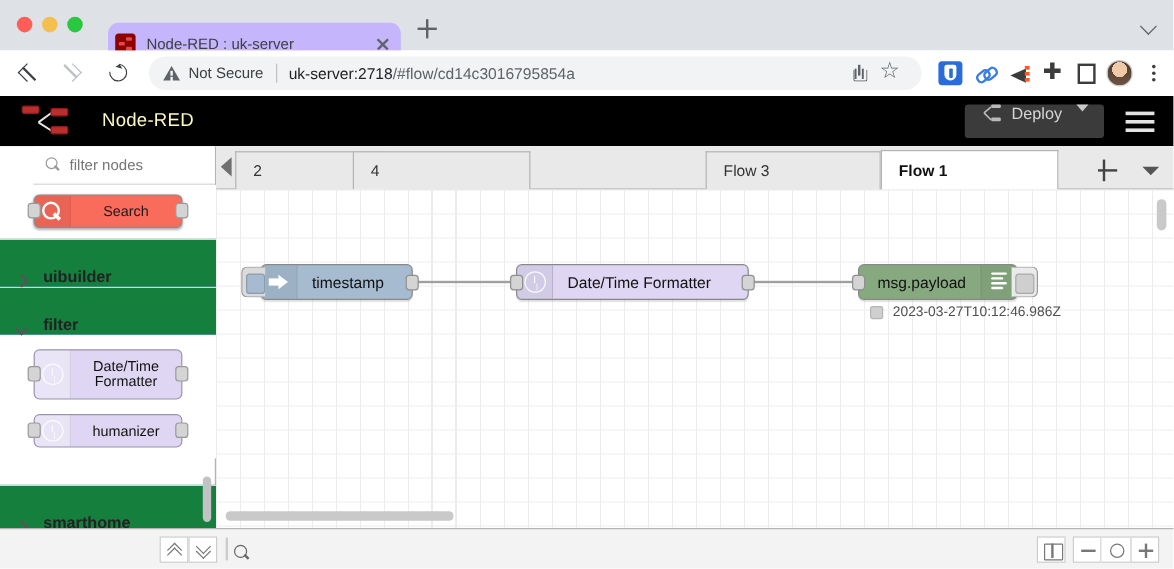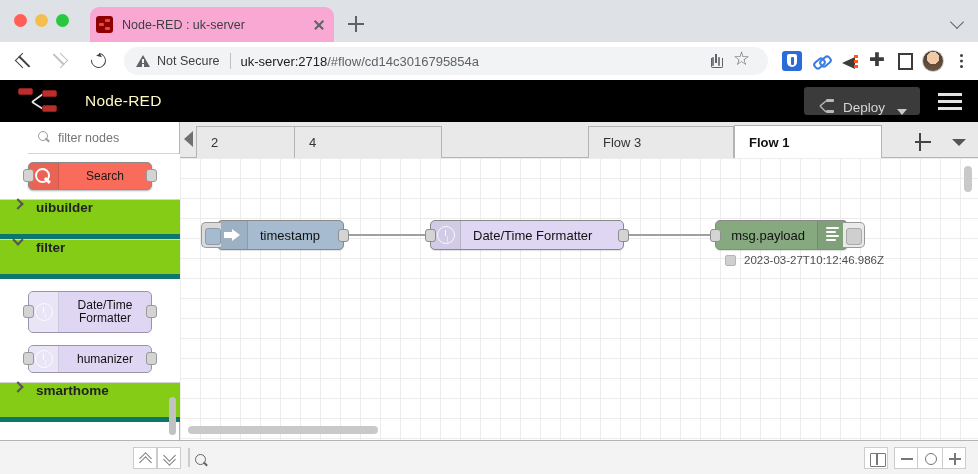--- a/index.html
+++ b/index.html
@@ -15,22 +15,22 @@
     position: absolute; left: 0; top: 0; width: 978px; height: 42px;
     background: #dee1e6;
   }
   .traffic { position: absolute; left: 14px; top: 14px; display: flex; gap: 8px; }
   .traffic span { width: 13px; height: 13px; border-radius: 50%; display: block; }
   .tl-red { background: #ff5f57; }
   .tl-yellow { background: #f5bf4f; }
   .tl-green { background: #2ac840; }
 
   .tab {
-    position: absolute; left: 90px; top: 7px; width: 244px; height: 35px;
-    background: #f9a8d4; border-radius: 9px 9px 0 0;
+    position: absolute; left: 90px; top: 19px; width: 244px; height: 35px;
+    background: #c4b5fd; border-radius: 9px 9px 0 0;
     display: flex; align-items: center; padding: 0 6px;
   }
   .tab-favicon {
     width: 17px; height: 17px; border-radius: 3px; background: #8f0000;
     position: relative; flex: none; overflow: hidden;
   }
   .tab-favicon::before {
     content:""; position:absolute; left:3px; top:7px; width:5px; height:3px;
     background:#e24a4a; border-radius:1px;
   }
@@ -186,21 +186,21 @@
   }
   .nr-logo i:nth-child(1) { left: 0px;  top: 10px; }
   .nr-logo i:nth-child(2) { left: 24px; top: 2px; }
   .nr-logo i:nth-child(3) { left: 24px; top: 17px; }
   .nr-logo svg { position: absolute; left: 0; top: 0; }
   .nr-title {
     color: #fef9c3; font-size: 15.5px; margin-left: 21px; letter-spacing: .2px;
   }
   .deploy-btn {
     position: absolute; right: 58px; top: 7px; height: 28px;
-    background: #3b3b3b; border-radius: 3px; display: flex; align-items: flex-end;
+    background: #3b3b3b; border-radius: 3px; display: flex; align-items: flex-start;
     padding: 0 4px 0 10px; cursor: pointer;
   }
   .deploy-ic { width: 20px; height: 16px; position: relative; flex:none; }
   .deploy-ic i { position:absolute; display:block; background:#b9b9b9; border-radius:1px; }
   .deploy-ic i:nth-child(1) { left:0;   top:5px;  width:7px; height:3.4px; }
   .deploy-ic i:nth-child(2) { left:12px; top:0px;  width:8px; height:3.4px; }
   .deploy-ic i:nth-child(3) { left:12px; top:11px; width:8px; height:3.4px; }
   .deploy-ic svg { position:absolute; left:0; top:0; }
   .deploy-label { color: #d6d6d6; font-size: 13.5px; margin: 0 12px 0 9px; }
   .deploy-caret {
@@ -284,22 +284,22 @@
   .clock-ic::before {
     content:""; position:absolute; left:1px; top:1px; width:16px; height:16px;
     border: 1.8px solid #fff; border-radius: 50%;
   }
   .clock-ic::after {
     content:""; position:absolute; left:9px; top:5px; width:1.7px; height:5.5px;
     background:#fff; box-shadow: 2px 6px 0 -0.2px #fff;
   }
 
   .pal-cat {
-    height: 40px; background: #84cc16; border-top: 1px solid #d4d4d4; border-bottom: 5px solid #0f766e;
-    display: flex; align-items: flex-start; padding-left: 14px; cursor: pointer;
+    height: 40px; background: #15803d; border-top: 1px solid #d4d4d4; border-bottom: 1px solid #0f766e;
+    display: flex; align-items: flex-end; padding-left: 14px; cursor: pointer;
   }
   .cat-chevron { width: 8px; height: 8px; border-right: 2px solid #555; border-bottom: 2px solid #555; flex:none; }
   .cat-chevron.collapsed { transform: rotate(-45deg); }
   .cat-chevron.expanded  { transform: rotate(45deg); margin-top:-4px; }
   .cat-label { font-size: 13.5px; font-weight: bold; color: #222; margin-left: 14px; }
 
   .pal-scroll {
     position: absolute; right: 3px; top: 275px; width: 7px; height: 38px;
     background: #c2c2c2; border-radius: 4px;
   }
@@ -593,21 +593,21 @@
           <div class="pal-node purple" style="margin-top:12px;">
             <span class="port in"></span>
             <span class="icon-slot">
                 <span class="clock-ic"></span>
               </span>
             <span class="label">humanizer</span>
             <span class="port out"></span>
           </div>
         </div>
 
-        <div class="pal-cat" style="margin-top:0;">
+        <div class="pal-cat" style="margin-top:22px;">
           <span class="cat-chevron collapsed"></span>
           <span class="cat-label">smarthome</span>
         </div>
       </div>
 
       <div class="pal-scroll"></div>
     </div>
 
     <div class="canvas-wrap">
 

